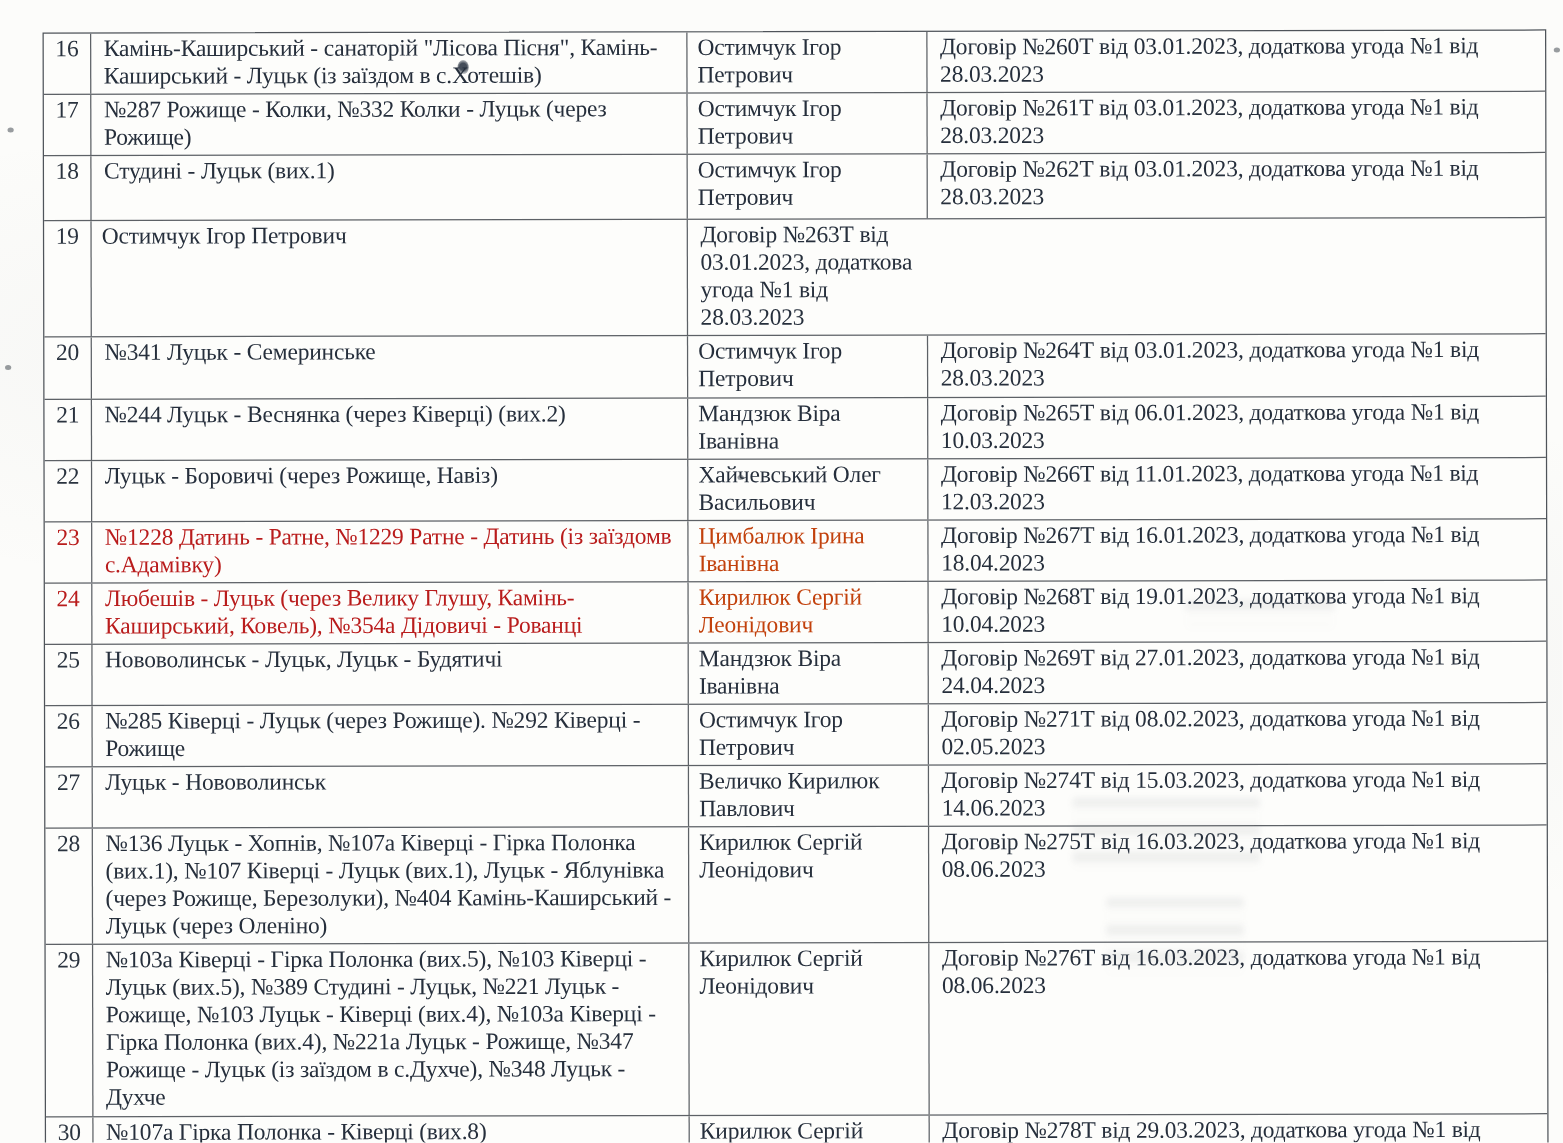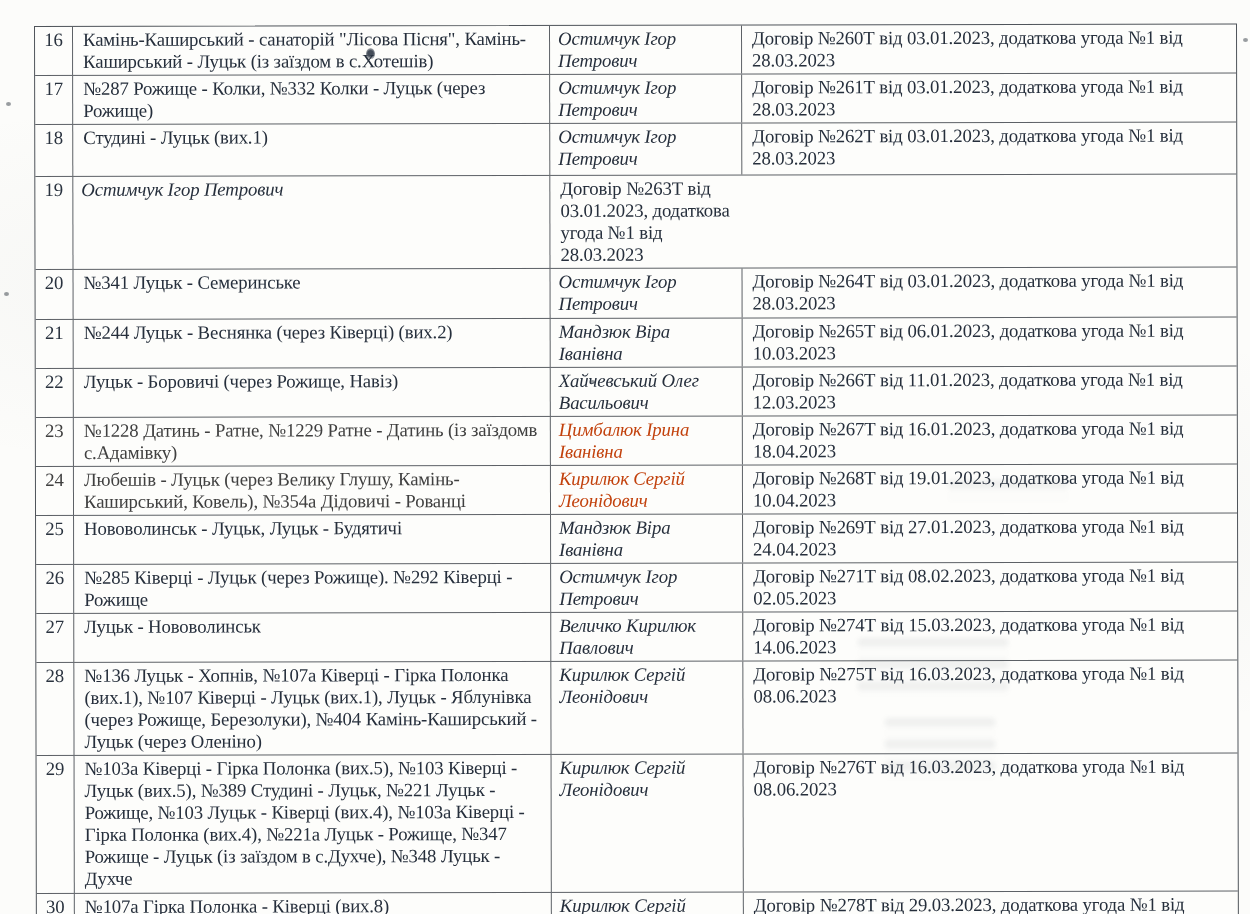--- a/index.html
+++ b/index.html
@@ -24,23 +24,23 @@
     transform:rotate(-0.12deg);
     transform-origin:top left;
     color:#262f3c;
     font-size:18.8px; line-height:22px; letter-spacing:-0.15px;
   }
   .row { display:grid; grid-template-columns:37px 477px 192px 1fr; }
   .row + .row { border-top:1px solid #5d6166; }
   .cell { padding:2px 8px 2px 10px; }
   .cell + .cell { border-left:1px solid #5d6166; }
   .cell.num { text-align:center; padding:2px 2px; color:#2a333f; }
-  .cell.person { padding-left:8px;font-style:italic; }
+  .cell.person { padding-left:8px; }
   .cell.contract { padding-left:10px; }
-  .row.faded .num, .row.faded .route { color:#404040; }
+  .row.faded .num, .row.faded .route { color:#b91c1c; }
   .row.faded .person { color:#c2410c; }
   
   .artifact { position:absolute; pointer-events:none; }
   .blot {
     width:9px; height:12px; border-radius:50%;
     background:radial-gradient(circle at 50% 45%, rgba(35,45,60,0.85) 0 35%, rgba(35,45,60,0.25) 70%, transparent 75%);
     filter:blur(0.5px);
   }
   .speck { width:5px; height:4px; border-radius:50%; background:rgba(70,76,84,0.55); filter:blur(0.6px); }
   .ghost {

